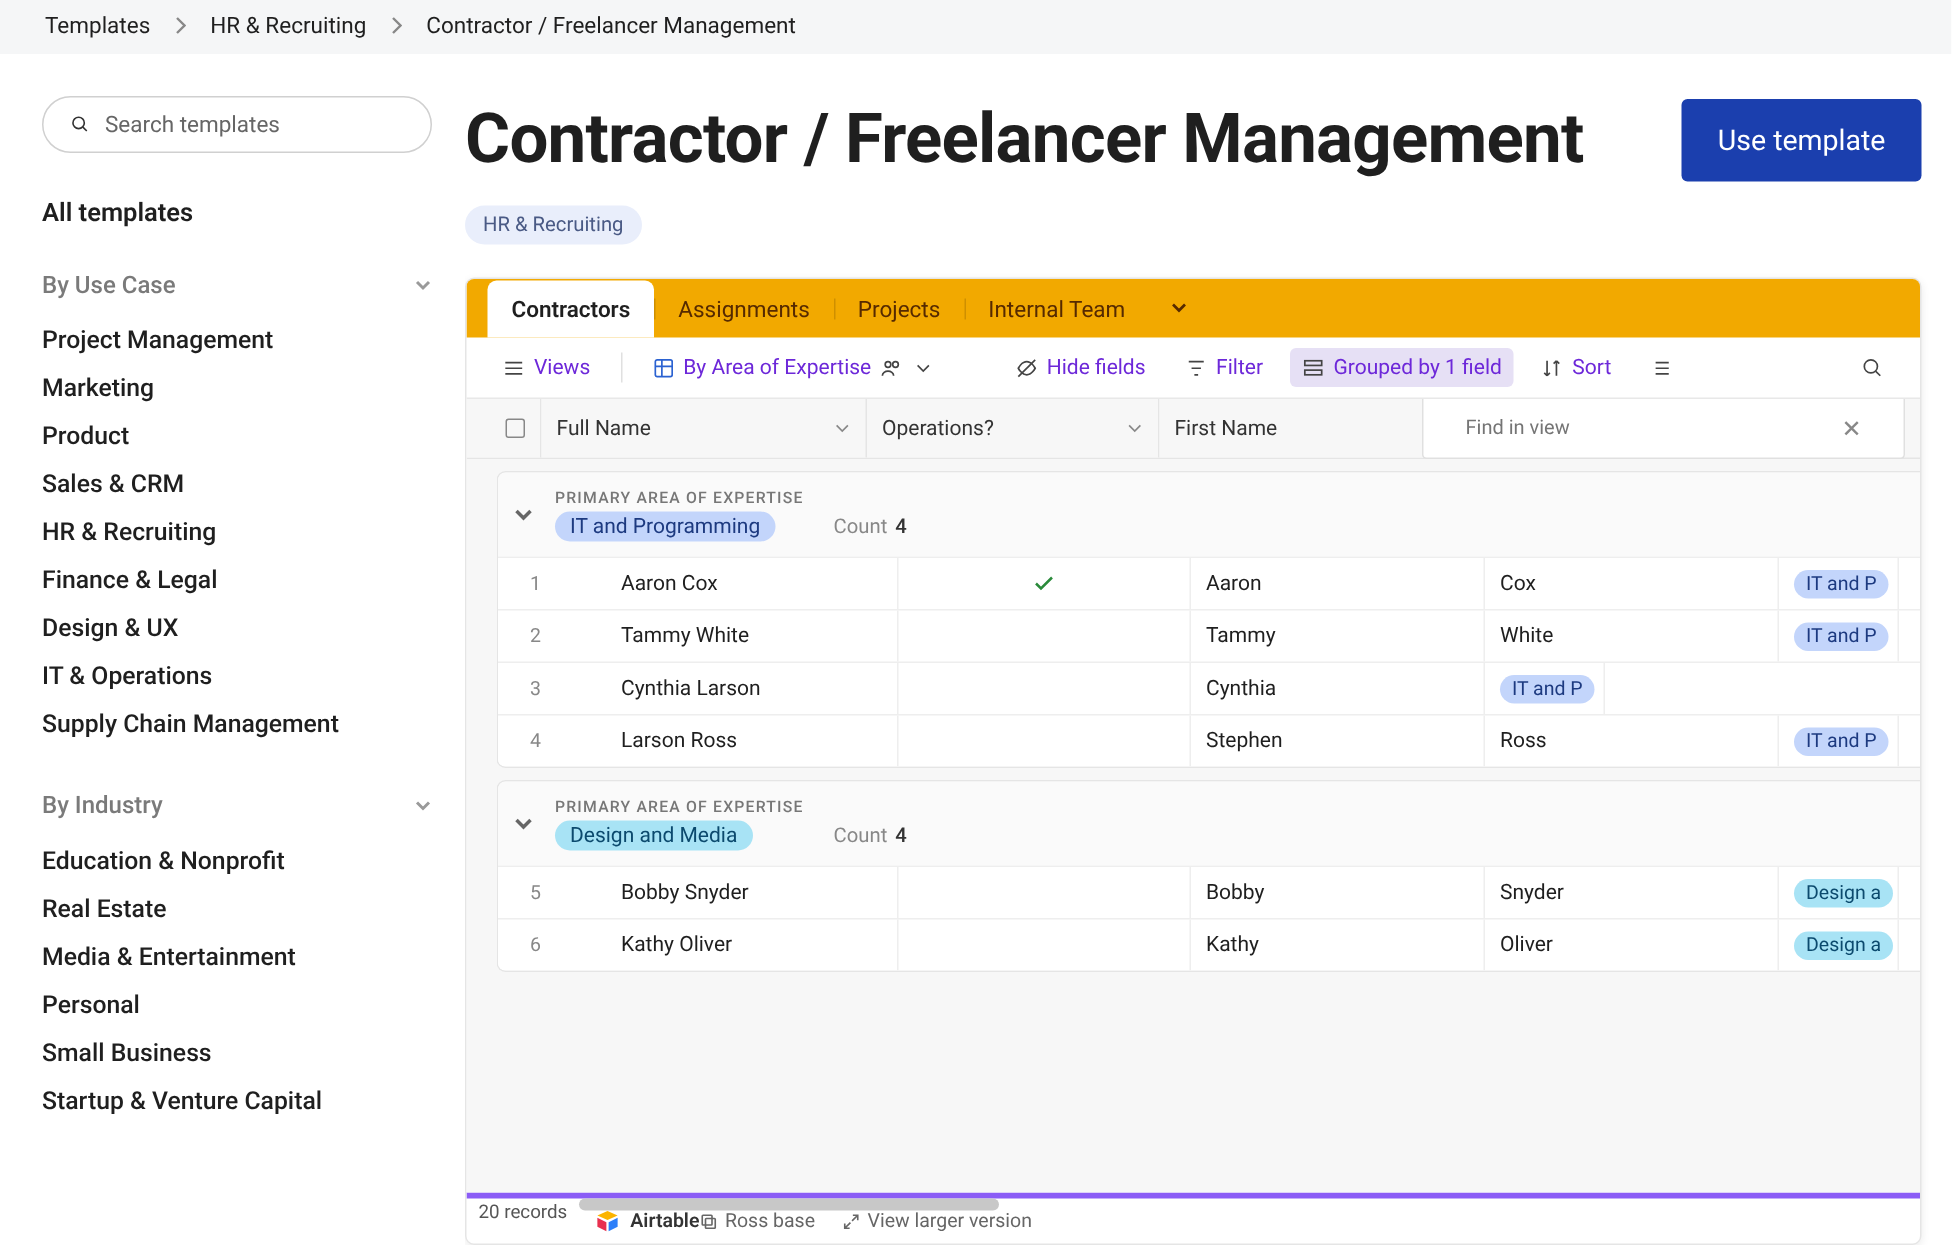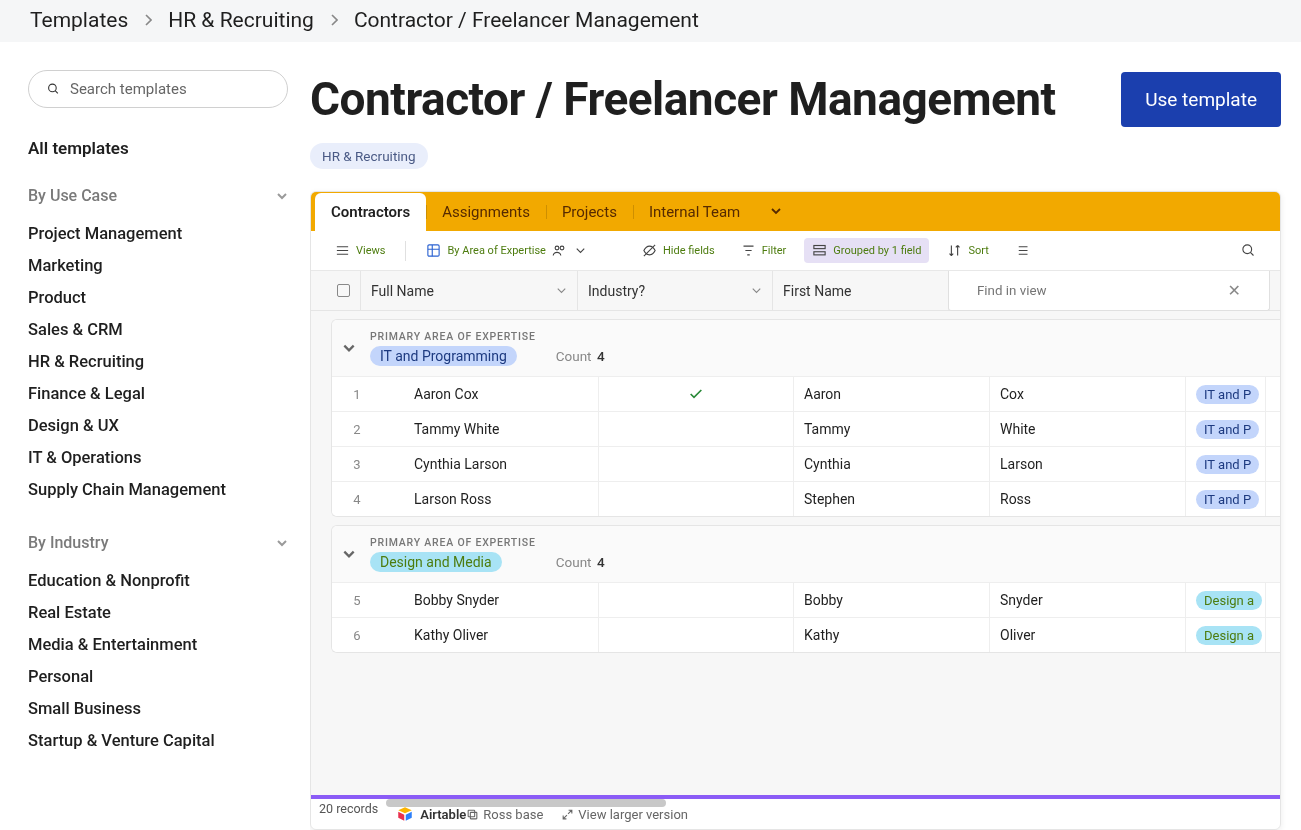--- a/index.html
+++ b/index.html
@@ -1,19 +1,19 @@
 <!DOCTYPE html>
 <html><head>
 <meta charset="utf-8">
 <style>
 *{box-sizing:border-box;margin:0;padding:0;font-family:-apple-system,BlinkMacSystemFont,"Segoe UI",Roboto,Helvetica,Arial,sans-serif}
 body{background:#fff;color:#1f1f1f;width:1301px;height:830px;overflow:hidden}
 .layout{display:flex;flex-direction:column;height:100%}
 
-.breadcrumb{display:flex;align-items:center;gap:16px;padding:8px 30px 10px;background:#f5f6f7;font-size:21px}
+.breadcrumb{display:flex;align-items:center;gap:16px;padding:8px 30px 10px;background:#f5f6f7;font-size:15px}
 .breadcrumb .crumb{color:#1f1f1f;cursor:pointer}
 .breadcrumb .crumb.current{font-weight:400}
 .breadcrumb .chev{color:#888;font-size:12px}
 
 .body{display:flex;flex:1;overflow:hidden}
 
 .sidebar{width:310px;padding:28px 22px 0 28px;flex-shrink:0;overflow:hidden}
 .search-wrap{display:flex;align-items:center;gap:10px;border:1px solid #d0d0d0;border-radius:28px;padding:9px 18px;margin-bottom:30px}
 .search-wrap input{border:0;outline:0;font-size:15px;flex:1;color:#1f1f1f}
 .search-wrap input::placeholder{color:#666}
@@ -25,27 +25,27 @@
 .sb-list li{font-size:16.5px;font-weight:500;color:#1f1f1f;padding:6.5px 0;cursor:pointer}
 
 .main{flex:1;padding:30px 20px 0 0;overflow:hidden;display:flex;flex-direction:column;min-width:0}
 .title-row{display:flex;justify-content:space-between;align-items:center;gap:30px;margin-bottom:16px}
 h1{font-size:46px;font-weight:700;line-height:1.2;letter-spacing:-0.5px}
 .use-btn{background:#1b3fae;color:#fff;border:0;border-radius:4px;padding:16px 24px;font-size:19px;cursor:pointer;flex-shrink:0}
 .tag-row{margin-bottom:22px}
 .category-tag{display:inline-block;background:#e9eefb;color:#4a5a85;font-size:13.5px;padding:5px 12px;border-radius:14px}
 
 .embed{border:1px solid rgba(0,0,0,0.1);border-radius:6px;overflow:hidden;flex:1;display:flex;flex-direction:column;box-shadow:0 2px 6px rgba(0,0,0,0.08);min-height:0}
-.app-tabs{background:#f2a900;display:flex;align-items:center;padding-left:4px;position:relative}
+.app-tabs{background:#f2a900;display:flex;align-items:center;padding-left:14px;position:relative}
 .app-tabs::before{content:"";position:absolute;left:0;top:0;bottom:0;width:10px;background:#fff;border-top-right-radius:4px;border-bottom-right-radius:4px;display:none}
 .app-tab{padding:10px 16px;font-size:15px;color:#562a00;cursor:pointer;position:relative}
 .app-tab.active{background:#fff;color:#1f1f1f;font-weight:600;border-top-left-radius:6px;border-top-right-radius:6px}
 .app-tab:not(.active):not(:first-of-type)::before{content:"";position:absolute;left:0;top:12px;bottom:12px;width:1px;background:rgba(0,0,0,0.15)}
 .tab-more{padding:10px 14px;color:#562a00;cursor:pointer}
-.toolbar{display:flex;align-items:center;padding:7px 16px;gap:10px;border-bottom:1px solid #e8e8e8;font-size:11px;color:#4d7c0f}
+.toolbar{display:flex;align-items:center;padding:7px 16px;gap:10px;border-bottom:1px solid #e8e8e8;font-size:14px;color:#6d28d9}
 .tb-btn{display:inline-flex;align-items:center;gap:6px;padding:5px 8px;border-radius:4px;cursor:pointer;white-space:nowrap}
 .tb-sep{width:1px;height:20px;background:#e0e0e0;margin:0 2px}
 .tb-btn.grouped{background:#e6e0f5}
 .tb-spacer{flex:1}
 .tb-icon{width:15px;height:15px;stroke:#444;stroke-width:1.8;fill:none;flex-shrink:0}
 .tb-icon.blue{stroke:#2b62d1}
 
 .tbl-scroll{flex:1;overflow:hidden;position:relative;background:#f7f7f7}
 .tbl-inner{position:relative}
 .tbl-head{display:flex;background:#f7f7f7;border-bottom:1px solid #e5e5e5;height:40px;align-items:stretch}
@@ -62,21 +62,21 @@
 .find-box input{border:0;outline:0;flex:1;color:#555}
 .find-x{color:#888;cursor:pointer;font-size:16px}
 
 .grp{margin:8px 0 0 20px;border:1px solid #e5e5e5;border-right:0;border-radius:6px 0 0 6px;overflow:hidden;background:#fff}
 .grp-head{display:flex;align-items:center;gap:14px;padding:10px 14px 10px 10px;background:#fafafa}
 .grp-head .tgl{width:14px;height:14px;stroke:#666;stroke-width:2;fill:none;cursor:pointer}
 .grp-head .meta{display:flex;flex-direction:column;gap:3px}
 .grp-head .lbl{font-size:10.5px;letter-spacing:0.8px;color:#777;font-weight:500}
 .grp-head .pill{font-size:14px;padding:2px 10px;border-radius:12px;width:fit-content}
 .pill.it{background:#c3d5fb;color:#1d3a80}
-.pill.design{background:#a8e3f5;color:#4d7c0f}
+.pill.design{background:#a8e3f5;color:#0c4a6e}
 .grp-head .count{font-size:13.5px;color:#888;margin-left:6px;align-self:flex-end;margin-bottom:2px}
 .grp-head .count b{color:#333;font-weight:500;margin-left:2px}
 .grp-rows{background:#fff}
 .row{display:flex;height:35px;border-top:1px solid #eee;align-items:stretch;font-size:14px}
 .row .cell{display:flex;align-items:center;padding:0 10px;border-right:1px solid #eee;overflow:hidden;white-space:nowrap}
 .cell.num{width:30px;color:#888;font-size:13px;justify-content:center;border-right:0}
 .cell.num{width:50px;flex-shrink:0}
 .cell.c-name{width:217px;padding-left:32px}
 .check{stroke:#2a8a3a;stroke-width:2.5;fill:none;width:16px;height:16px}
 .minipill{font-size:13px;padding:2px 8px;border-radius:10px}
@@ -254,21 +254,21 @@
               <div class="th cb">
                   <div class="box"></div>
                 </div>
               <div class="th c0">
                 <span>Full Name</span>
                 <svg class="tb-icon down" viewBox="0 0 24 24" width="12">
                     <path d="M6 9l6 6 6-6"></path>
                   </svg>
               </div>
               <div class="th c1">
-                <span>Industry?</span>
+                <span>Operations?</span>
                 <svg class="tb-icon down" viewBox="0 0 24 24" width="12">
                     <path d="M6 9l6 6 6-6"></path>
                   </svg>
               </div>
               <div class="th c2">
                 <span>First Name</span>
               </div>
               <div class="th c3"></div>
               <div class="th c4">
                 <span>A</span>
@@ -315,21 +315,20 @@
       <div class="cell" style="width:196px">White</div>
       <div class="cell" style="width:80px">
                         <span class="minipill pill it">IT and P</span>
                       </div>
                     </div>
                     <div class="row">
                       <div class="cell num">3</div>
       <div class="cell c-name" style="width:217px">Cynthia Larson</div>
       <div class="cell" style="width:195px;justify-content:center"></div>
       <div class="cell" style="width:196px">Cynthia</div>
-      <div class="cell" style="width:196px">Larson</div>
       <div class="cell" style="width:80px">
                         <span class="minipill pill it">IT and P</span>
                       </div>
                     </div>
                     <div class="row">
                       <div class="cell num">4</div>
       <div class="cell c-name" style="width:217px">Larson Ross</div>
       <div class="cell" style="width:195px;justify-content:center"></div>
       <div class="cell" style="width:196px">Stephen</div>
       <div class="cell" style="width:196px">Ross</div>

